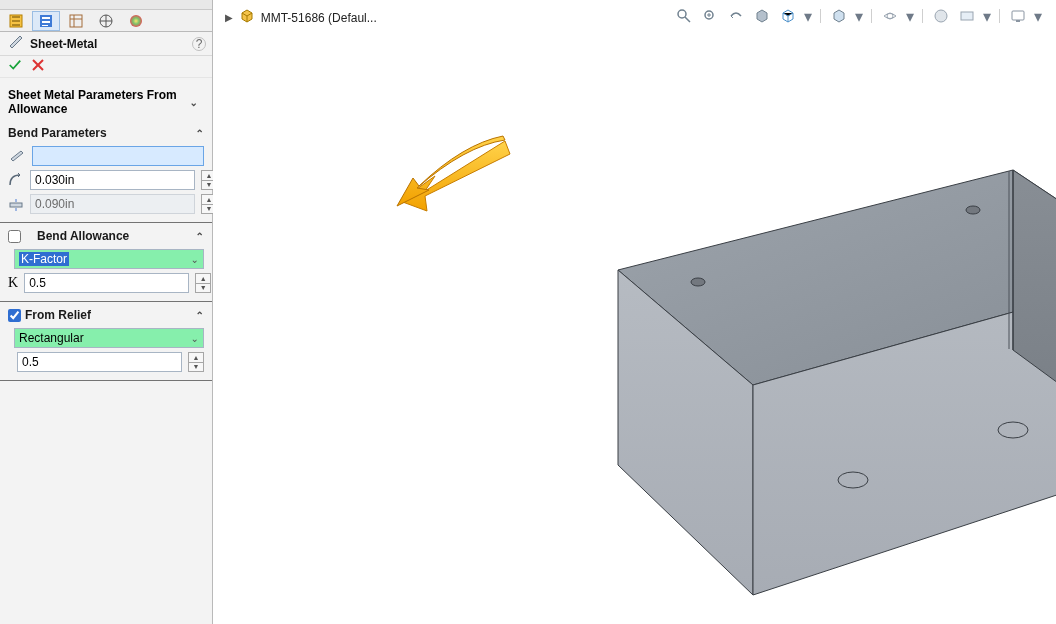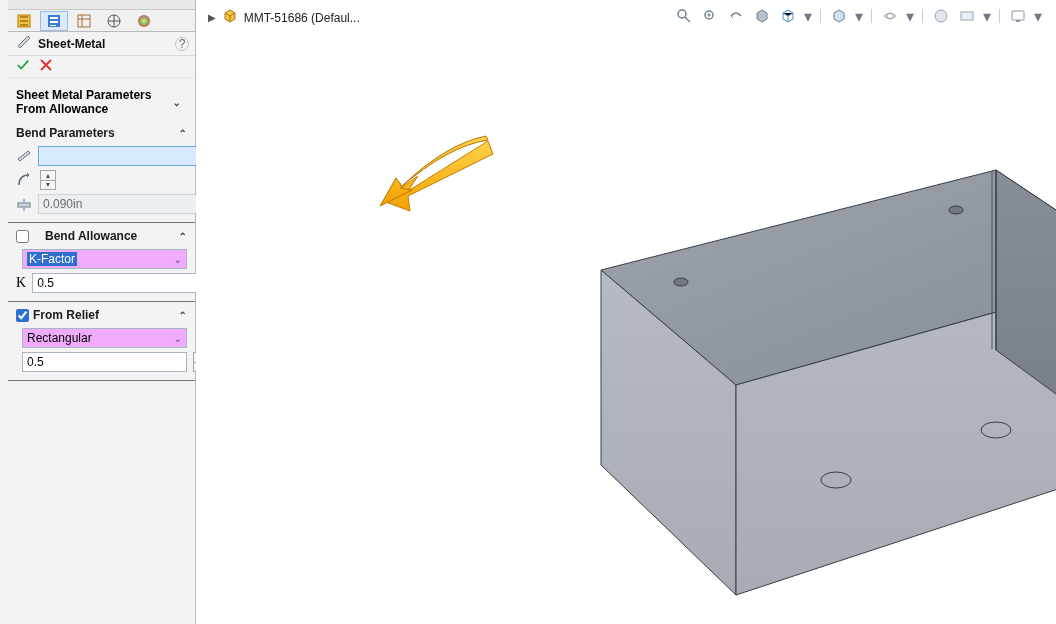--- a/index.html
+++ b/index.html
@@ -1,20 +1,20 @@
 <!DOCTYPE html>
 <html><head>
 <meta charset="utf-8">
 <style>
   * { box-sizing: border-box; margin: 0; padding: 0; font-family: "Segoe UI", Tahoma, sans-serif; }
   html, body { width: 1056px; height: 624px; overflow: hidden; background: #f0f0f0; }
   .app { display: flex; width: 100%; height: 100%; position: relative; }
 
   
-  .left-panel { width: 196px; height: 100%; background: #f3f3f3; border-right: 1px solid #b9b9b9; display: flex; flex-direction: column; font-size: 12px; padding-left: 8px; }
+  .left-panel { width: 213px; height: 100%; background: #f3f3f3; border-right: 1px solid #b9b9b9; display: flex; flex-direction: column; font-size: 12px; }
   .top-tabstrip { height: 10px; background: #e8e8e8; border-bottom: 1px solid #c9c9c9; }
   .panel-tab-row { display: flex; align-items: center; height: 22px; border-bottom: 1px solid #b9b9b9; background: #f0f0f0; padding: 0 2px; gap: 2px; }
   .panel-tab { width: 28px; height: 20px; display: flex; align-items: center; justify-content: center; border: 1px solid transparent; }
   .panel-tab svg { width: 16px; height: 16px; }
 
   .feature-header { display: flex; align-items: center; height: 24px; padding: 2px 6px 2px 8px; border-bottom: 1px solid #d9d9d9; background: #f3f3f3; }
   .feature-header .icon { margin-right: 6px; }
   .feature-header .title { font-weight: 600; font-size: 12px; color: #111; }
   .feature-header .help { margin-left: auto; color: #6a6a6a; font-size: 12px; border:1px solid #c0c0c0; border-radius: 50%; width: 14px; height: 14px; line-height: 12px; text-align: center; }
 
@@ -27,21 +27,21 @@
   .section-header .chev { margin-left: auto; font-size: 10px; color: #4a4a4a; }
   .field-row { display: flex; align-items: center; gap: 6px; padding: 2px 0; }
   .field-row .ficon { width: 18px; display: flex; justify-content: center; }
   .field-row input[type=text] { flex: 1; height: 20px; border: 1px solid #a8b5c4; padding: 0 4px; font-size: 12px; background: #fff; }
   .field-row input.highlight { background: #d7eaff; border-color: #6aa5e6; }
   .field-row input.grey { background: #eceff2; color: #6c6c6c; border-color: #cfd4da; }
   .spinner { width: 16px; display: flex; flex-direction: column; }
   .spinner button { width: 16px; height: 10px; padding: 0; border: 1px solid #a6a6a6; background: #f7f7f7; font-size: 7px; line-height: 6px; color:#555; }
   .spinner button:first-child { border-bottom: none; }
   .select-row { display: flex; align-items: center; gap: 6px; padding: 2px 0; }
-  .select { flex:1; height: 20px; border: 1px solid #a8b5c4; display:flex; align-items:center; padding:0 4px; font-size:12px; background:#f0abfc; justify-content:space-between; }
+  .select { flex:1; height: 20px; border: 1px solid #a8b5c4; display:flex; align-items:center; padding:0 4px; font-size:12px; background:#86efac; justify-content:space-between; }
   .select .sel-label.highlight { background:#2f6ed1; color:#fff; padding:0 2px; }
   .chev-down { font-size:10px; color:#555; }
   .chk { display:flex; align-items:center; gap:4px; }
   .chk input { width:13px; height:13px; }
   .k-label { width:18px; text-align:center; font-family: "Times New Roman", serif; font-size:14px; }
 
   .sec-mat { padding: 6px 6px 4px 0px; font-weight:600; display:flex; align-items:center; cursor:default; }
 
   
   .viewport { position: relative; flex: 1; background: #ffffff; overflow: hidden; }
@@ -154,20 +154,21 @@
         </span>
         <input type="text" class="highlight" value="" style="">
       </div>
       <div class="field-row">
         <span class="ficon">
           <svg width="16" height="14" viewBox="0 0 16 14">
               <path d="M2 12 Q2 2 12 2" fill="none" stroke="#5a6978" stroke-width="1.5"></path>
               <path d="M12 2 l-2 -2 m2 2 l-2 2" stroke="#5a6978"></path>
             </svg>
         </span>
+        <input type="text" value="0.030in" style="">
         <div class="spinner">
           <button>▲</button>
           <button>▼</button>
         </div>
       </div>
       <div class="field-row">
         <span class="ficon">
           <svg width="16" height="14" viewBox="0 0 16 14">
               <rect x="2" y="6" width="12" height="4" fill="#cfd7e0" stroke="#6a7a8a"></rect>
               <path d="M8 2 v3 M8 11 v3" stroke="#4a7ad1"></path>

